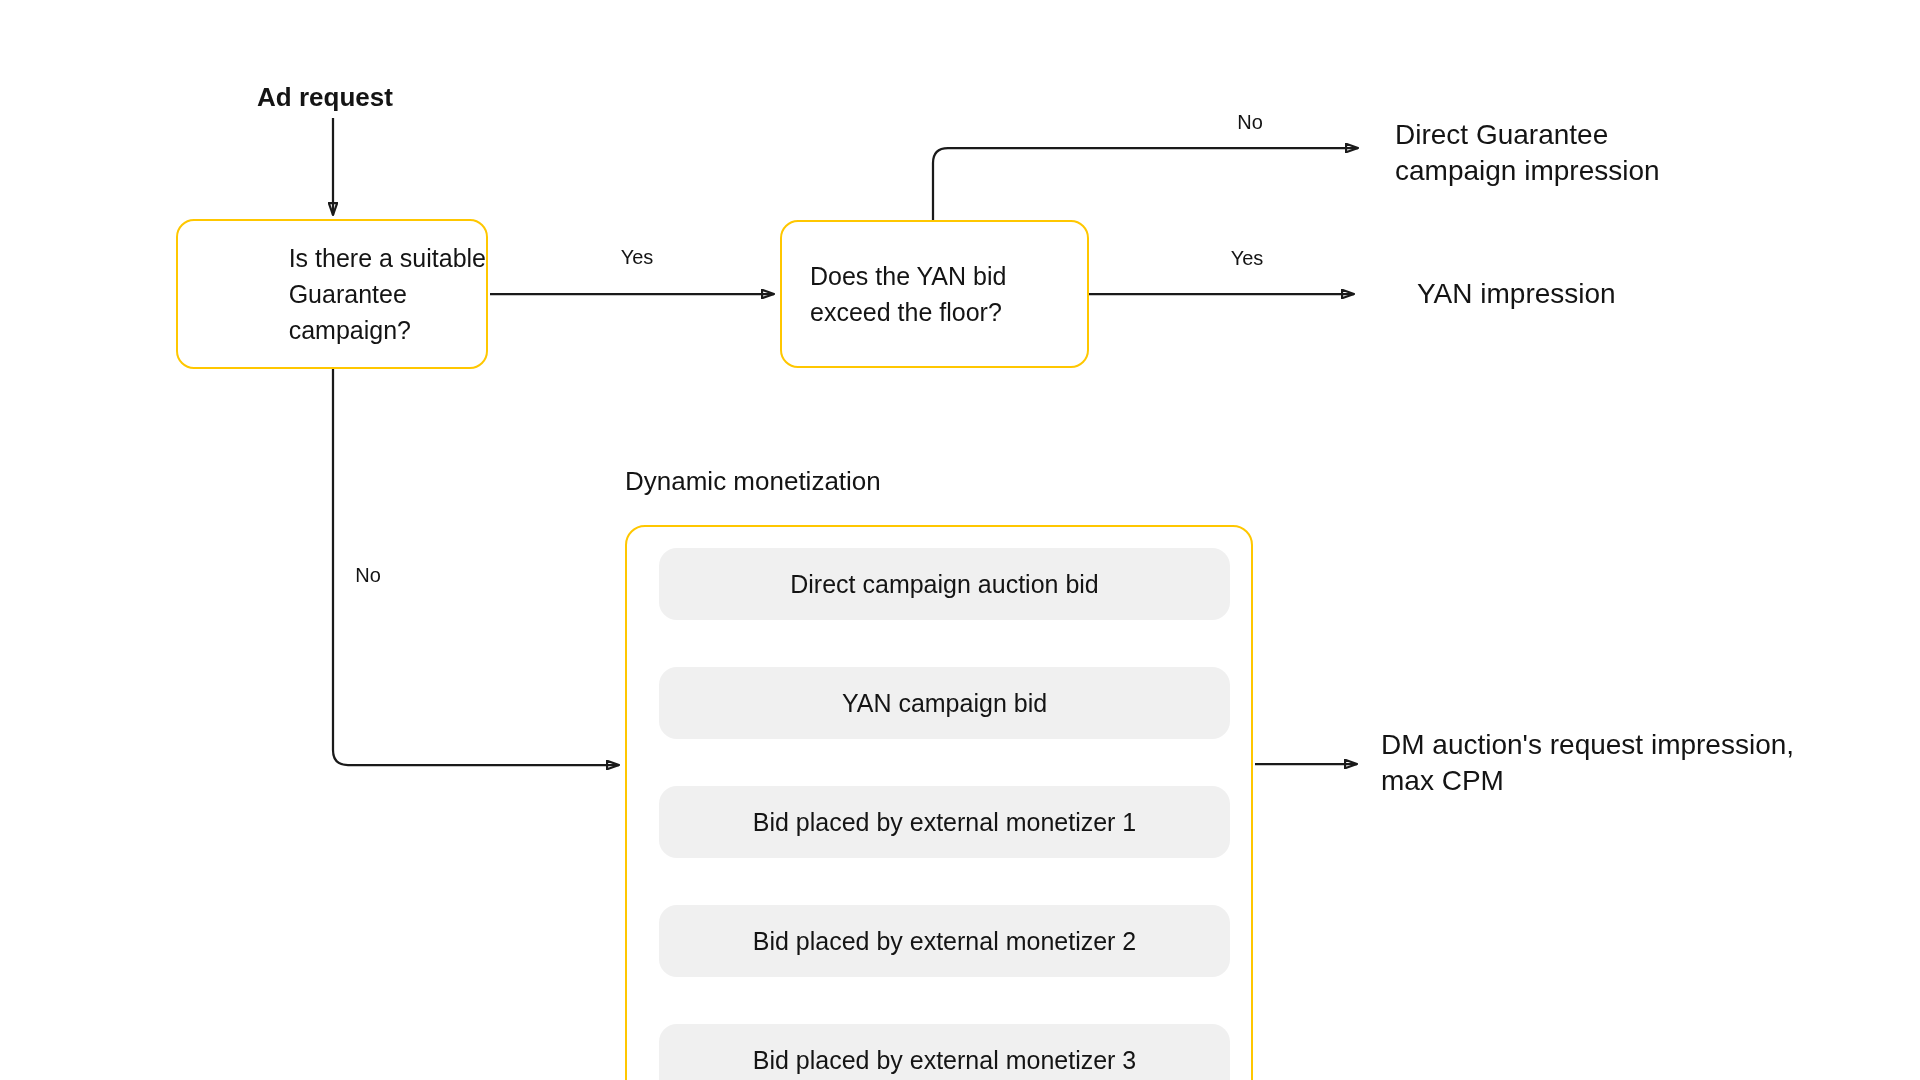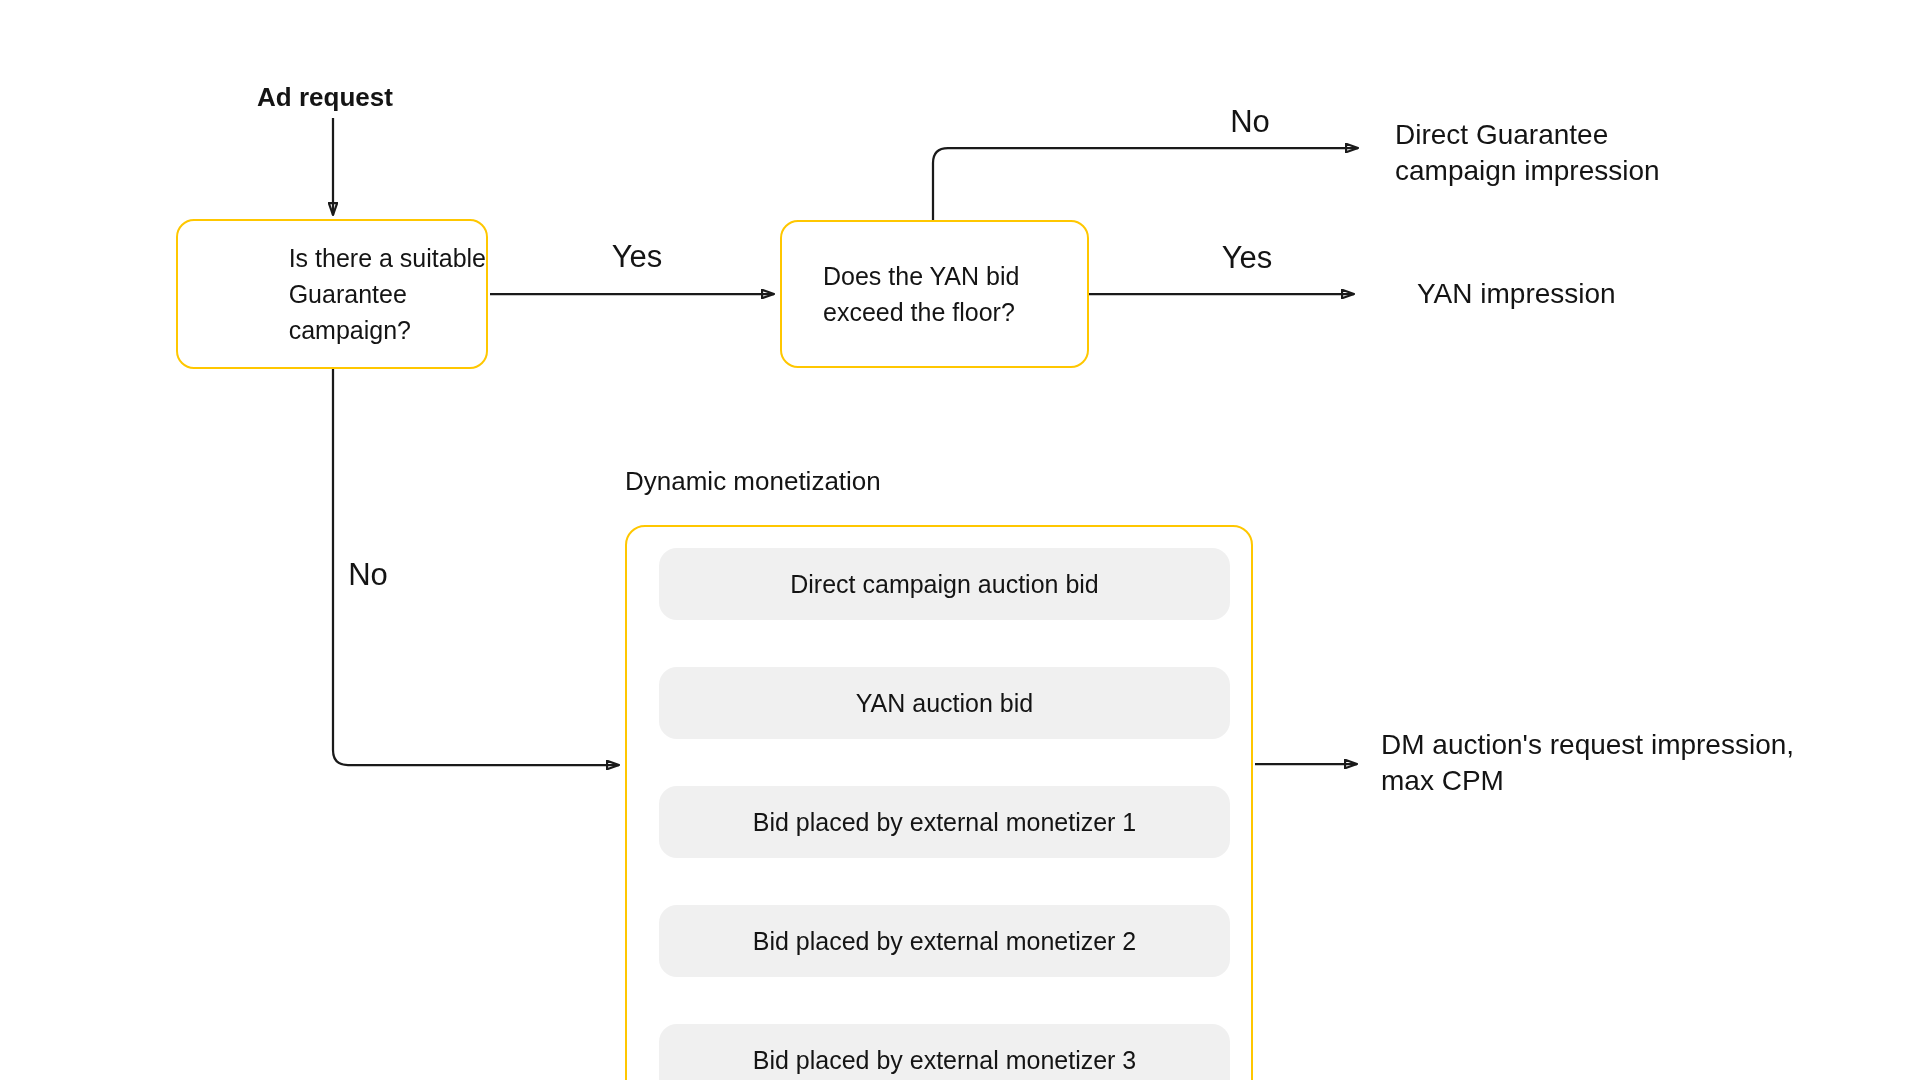--- a/index.html
+++ b/index.html
@@ -43,26 +43,26 @@
   }
   .node-guarantee {
     left: 176px; top: 219px;
     width: 312px; height: 150px;
     padding-left: 31px;
     justify-content: flex-end;
   }
   .node-yan {
     left: 780px; top: 220px;
     width: 309px; height: 148px;
-    padding-left: 41px;
+    padding-left: 28px;
   }
   .floating-label {
     position: absolute;
     transform: translate(-50%, -50%);
-    font-size: 31px;
+    font-size: 20px;
     line-height: 30px;
     white-space: nowrap;
   }
   .start-label {
     font-weight: bold;
     font-size: 26px;
   }
   .outcome {
     position: absolute;
     font-size: 28px;
@@ -149,19 +149,19 @@
 
   <div class="outcome outcome-yan">YAN impression</div>
 
   <div class="outcome outcome-dm">DM auction's request impression,
 max CPM</div>
 
   <div class="dm-title">Dynamic monetization</div>
 
   <div class="dm-box">
     <div class="dm-item">Direct campaign auction bid</div>
-    <div class="dm-item">YAN auction bid</div>
+    <div class="dm-item">YAN campaign bid</div>
     <div class="dm-item">Bid placed by external monetizer 1</div>
     <div class="dm-item">Bid placed by external monetizer 2</div>
     <div class="dm-item">Bid placed by external monetizer 3</div>
   </div>
 
 </div>
 
 </body></html>

